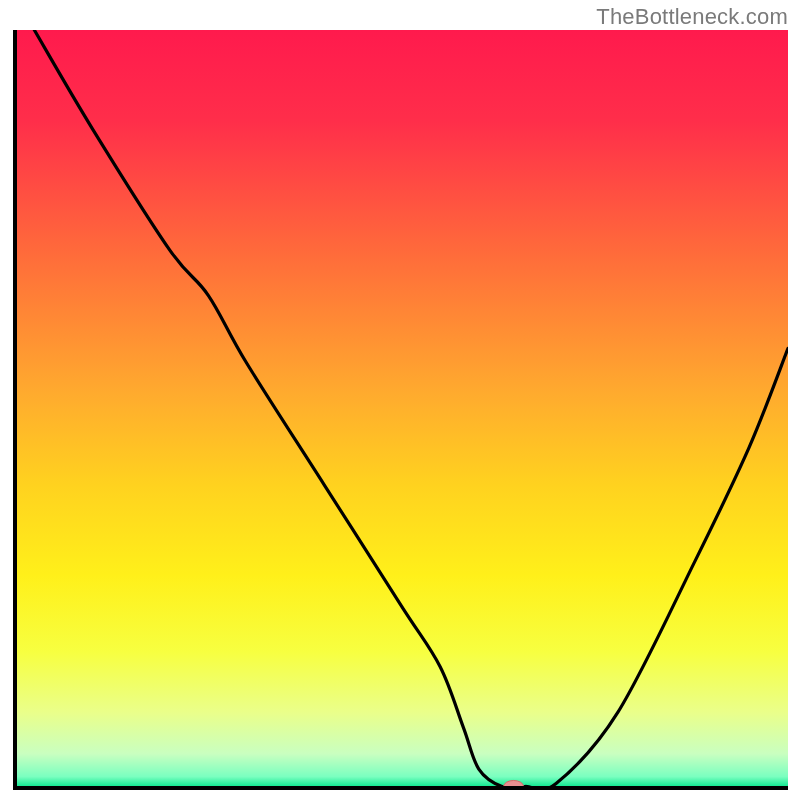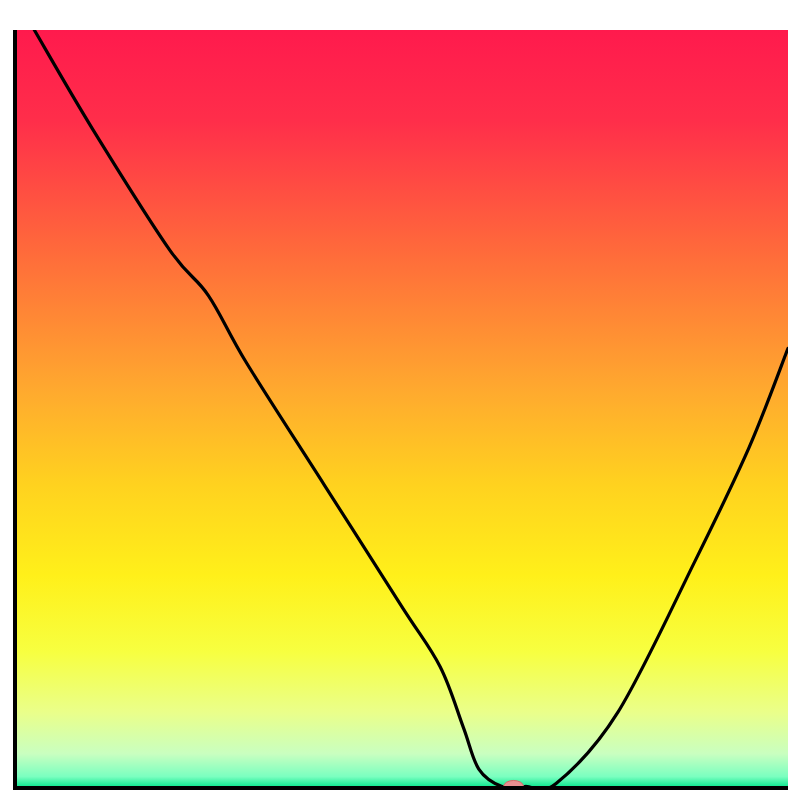--- a/index.html
+++ b/index.html
@@ -30,20 +30,21 @@
     position: absolute;
     top: 0;
     left: 0;
   }
 </style>
 </head>
 <body>
 
 <div class="container">
 
+  <div class="watermark">TheBottleneck.com</div>
 
   <svg class="plot" width="800" height="800" viewBox="0 0 800 800">
     <defs>
       <linearGradient id="bg-grad" x1="0" y1="0" x2="0" y2="1">
           <stop offset="0%" stop-color="#ff1a4d"></stop>
           <stop offset="12%" stop-color="#ff2e4a"></stop>
           <stop offset="30%" stop-color="#ff6d3a"></stop>
           <stop offset="48%" stop-color="#ffab2e"></stop>
           <stop offset="60%" stop-color="#ffd21f"></stop>
           <stop offset="72%" stop-color="#fff01a"></stop>

